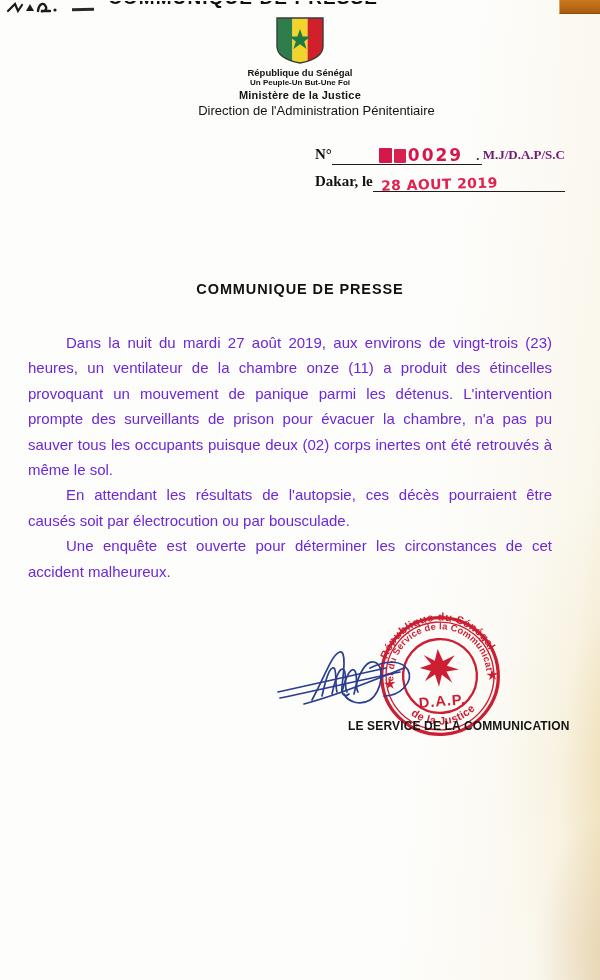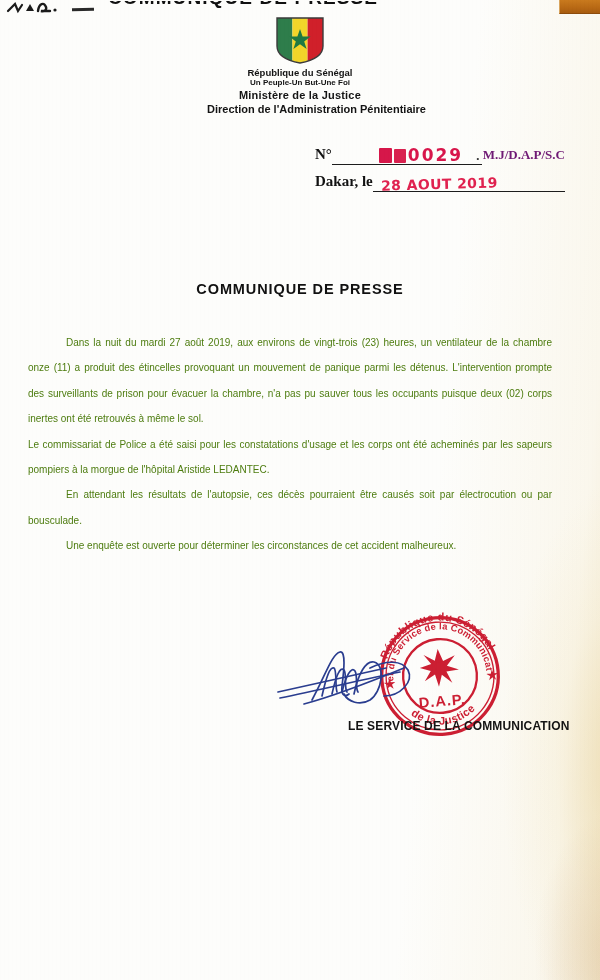--- a/index.html
+++ b/index.html
@@ -87,21 +87,21 @@
     left: 0;
     right: 0;
     top: 16px;
     text-align: center;
   }
   .crest { display: block; margin: 0 auto; }
   .lh-line { color: #141414; line-height: 1.18; white-space: nowrap; }
   .lh-1 { font-size: 9.5px; font-weight: 700; margin-top: 3px; }
   .lh-2 { font-size: 8px;   font-weight: 700; }
   .lh-3 { font-size: 11px;  font-weight: 700; margin-top: 1px; letter-spacing: .2px; text-align: center; }
-  .lh-4 { font-size: 11px; font-weight: 700; margin-top: 1px; margin-left: 33px; }
+  .lh-4 { font-size: 13px; font-weight: 400; margin-top: 1px; margin-left: 33px; }
 
   
   .refblock {
     position: absolute;
     left: 315px;
     top: 138px;
     width: 250px;
   }
   .ref-row {
     position: relative;
@@ -189,23 +189,23 @@
     font-size: 14.5px;
     font-weight: 700;
     letter-spacing: .9px;
     color: #111;
   }
   .body-text {
     position: absolute;
     left: 28px;
     width: 524px;
     top: 330px;
-    font-size: 10px;
+    font-size: 15px;
     line-height: 25.4px;
-    color: #4d7c0f;
+    color: #6d28d9;
     text-align: justify;
     text-justify: inter-word;
   }
   .body-text p { margin: 0; }
   .body-text p.indent { text-indent: 38px; }
 
   
   .sig-zone {
     position: absolute;
     left: 280px;
@@ -299,21 +299,20 @@
         <span class="hand-date">28 AOUT 2019</span>
       </span>
     </div>
 
   </div>
 
   <div class="doc-title">COMMUNIQUE DE PRESSE</div>
 
   <div class="body-text">
     <p class="indent">Dans la nuit du mardi 27 août 2019, aux environs de vingt-trois (23) heures, un ventilateur de la chambre onze (11) a produit des étincelles provoquant un mouvement de panique parmi les détenus. L'intervention prompte des surveillants de prison pour évacuer la chambre, n'a pas pu sauver tous les occupants puisque deux (02) corps inertes ont été retrouvés à même le sol.</p>
-    <p>Le commissariat de Police a été saisi pour les constatations d'usage et les corps ont été acheminés par les sapeurs pompiers à la morgue de l'hôpital Aristide LEDANTEC.</p>
     <p class="indent">En attendant les résultats de l'autopsie, ces décès pourraient être causés soit par électrocution ou par bousculade.</p>
     <p class="indent">Une enquête est ouverte pour déterminer les circonstances de cet accident malheureux.</p>
   </div>
 
   <div class="sig-zone">
 
     <svg class="round-stamp" viewBox="0 0 140 140">
       <defs>
         <path id="arcOuterTop" d="M 70,70 m -57,0 a 57,57 0 1 1 114,0" transform="rotate(-0 70 70)"></path>
         <path id="arcOuterTopP" d="M 13,70 A 57,57 0 0 1 127,70"></path>

